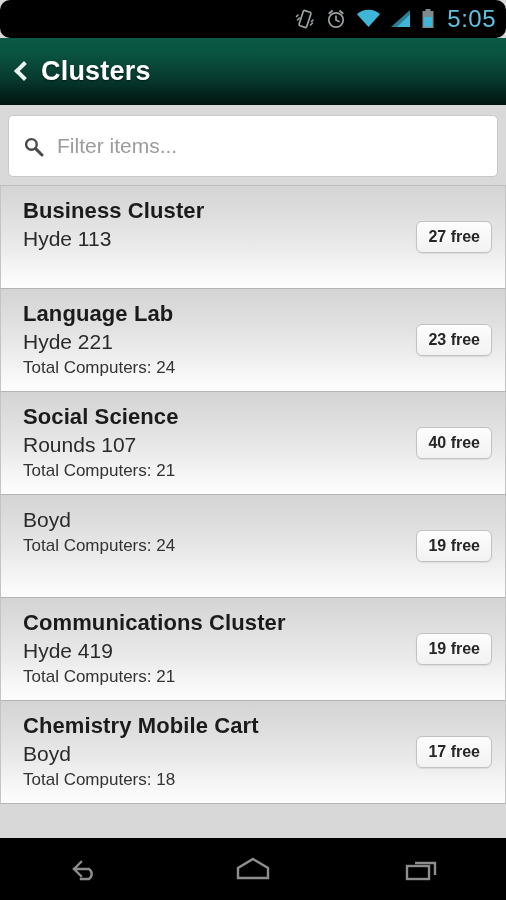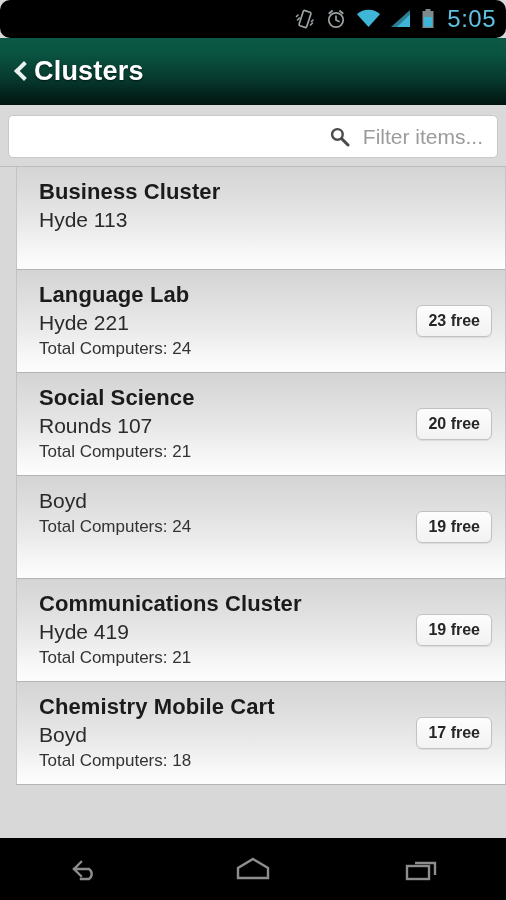--- a/index.html
+++ b/index.html
@@ -19,49 +19,48 @@
   .sb-icon { display:block; }
   .sb-time {
     color:#5ec2e0; font-size:24px; letter-spacing:.5px;
     font-family:"Liberation Sans", sans-serif; margin-left:3px;
   }
 
   
   .actionbar {
     height:67px;
     background:linear-gradient(to bottom,#0b5a46 0%, #0a5442 22%, #073a2f 62%, #03201a 88%, #021410 100%);
-    display:flex; align-items:center; padding-left:14px; gap:6px;
+    display:flex; align-items:center; padding-left:14px; gap:13px;
     border-bottom:1px solid #021410;
   }
   .back-chevron { width:14px; height:22px; position:relative; flex:none; }
   .back-chevron::before{
     content:""; position:absolute; left:3px; top:4px;
     width:10px; height:10px; border-left:4px solid #e9f2ef; border-bottom:4px solid #e9f2ef;
     transform:rotate(45deg);
   }
   .ab-title {
     color:#fff; font-size:27px; font-weight:bold; letter-spacing:.2px;
     text-shadow:0 1px 2px rgba(0,0,0,.55);
   }
 
   
   .search-wrap {
     background:#d9d9d9; padding:10px 8px 8px 8px;
     border-bottom:1px solid #bdbdbd;
   }
   .search-box {
-    height:43px; background:#fff; border:1px solid #c8c8c8; border-radius:5px;
+    height:62px; background:#fff; border:1px solid #c8c8c8; border-radius:5px;
     display:flex; align-items:center; padding:0 14px; gap:13px;
     box-shadow:0 1px 0 rgba(255,255,255,.9) inset;
-    justify-content:flex-end;
   }
   .search-ph { color:#9b9b9b; font-size:21px; }
 
   
-  .list { background:#7dd3fc;margin-left:16px; }
+  .list { background:#7dd3fc; }
   .row {
     position:relative; height:103px;
     background:linear-gradient(to bottom,#d4d4d4 0%, #dedede 28%, #eaeaea 58%, #f7f7f7 84%, #fdfdfd 100%);
     border-bottom:1px solid #b4b4b4;
     border-left:1px solid #c4c4c4; border-right:1px solid #c4c4c4;
     padding:11px 0 0 22px;
   }
   .row.partial { height:45px; overflow:hidden; }
   .r-title { font-size:22px; font-weight:bold; color:#1b1b1b; letter-spacing:.1px; line-height:28px; }
   .r-loc   { font-size:21px; color:#2a2a2a; line-height:28px; }
@@ -132,34 +131,35 @@
       </svg>
       <span class="search-ph">Filter items...</span>
     </div>
   </div>
 
   <div class="list">
 
     <div class="row">
       <div class="r-title">Business Cluster</div>
       <div class="r-loc">Hyde 113</div>
+      <div class="badge">27 free</div>
     </div>
 
     <div class="row">
       <div class="r-title">Language Lab</div>
       <div class="r-loc">Hyde 221</div>
       <div class="r-total">Total Computers: 24</div>
       <div class="badge">23 free</div>
     </div>
 
     <div class="row">
       <div class="r-title">Social Science</div>
       <div class="r-loc">Rounds 107</div>
       <div class="r-total">Total Computers: 21</div>
-      <div class="badge">20 free</div>
+      <div class="badge">40 free</div>
     </div>
 
     <div class="row">
       <div class="r-loc">Boyd</div>
       <div class="r-total">Total Computers: 24</div>
       <div class="badge">19 free</div>
     </div>
 
     <div class="row">
       <div class="r-title">Communications Cluster</div>

